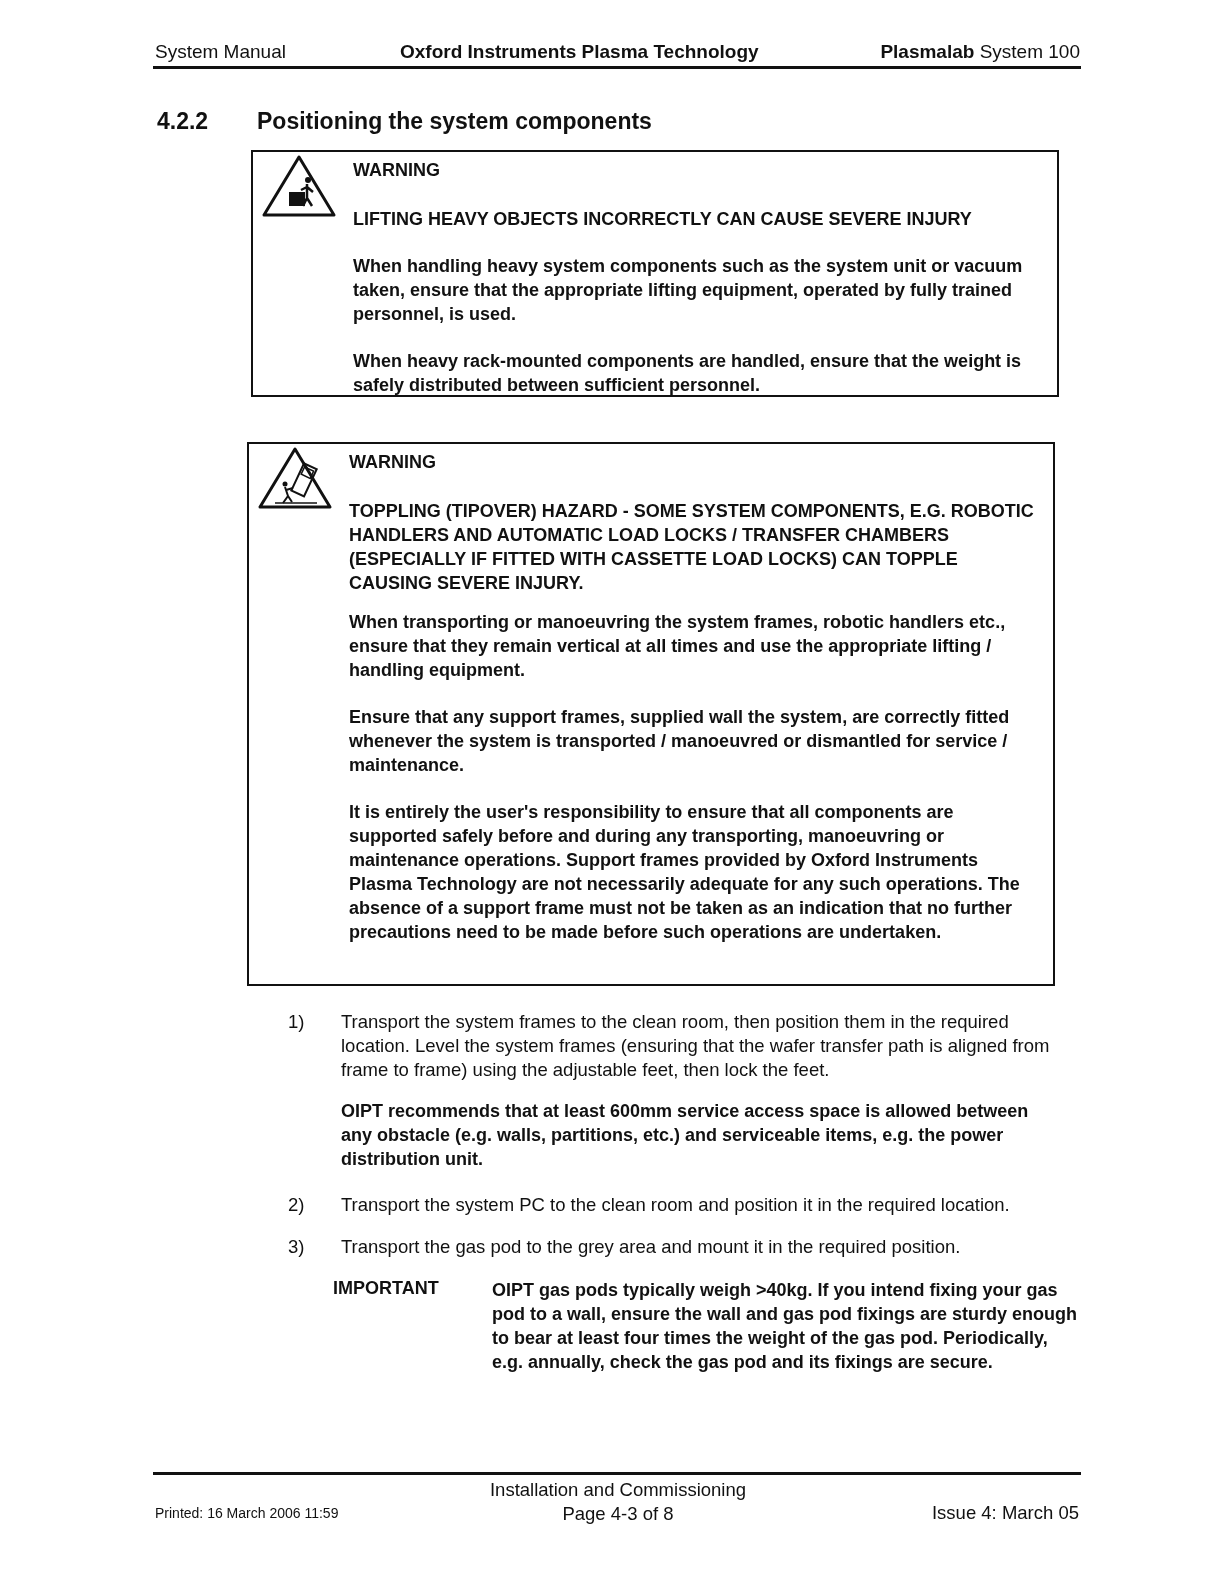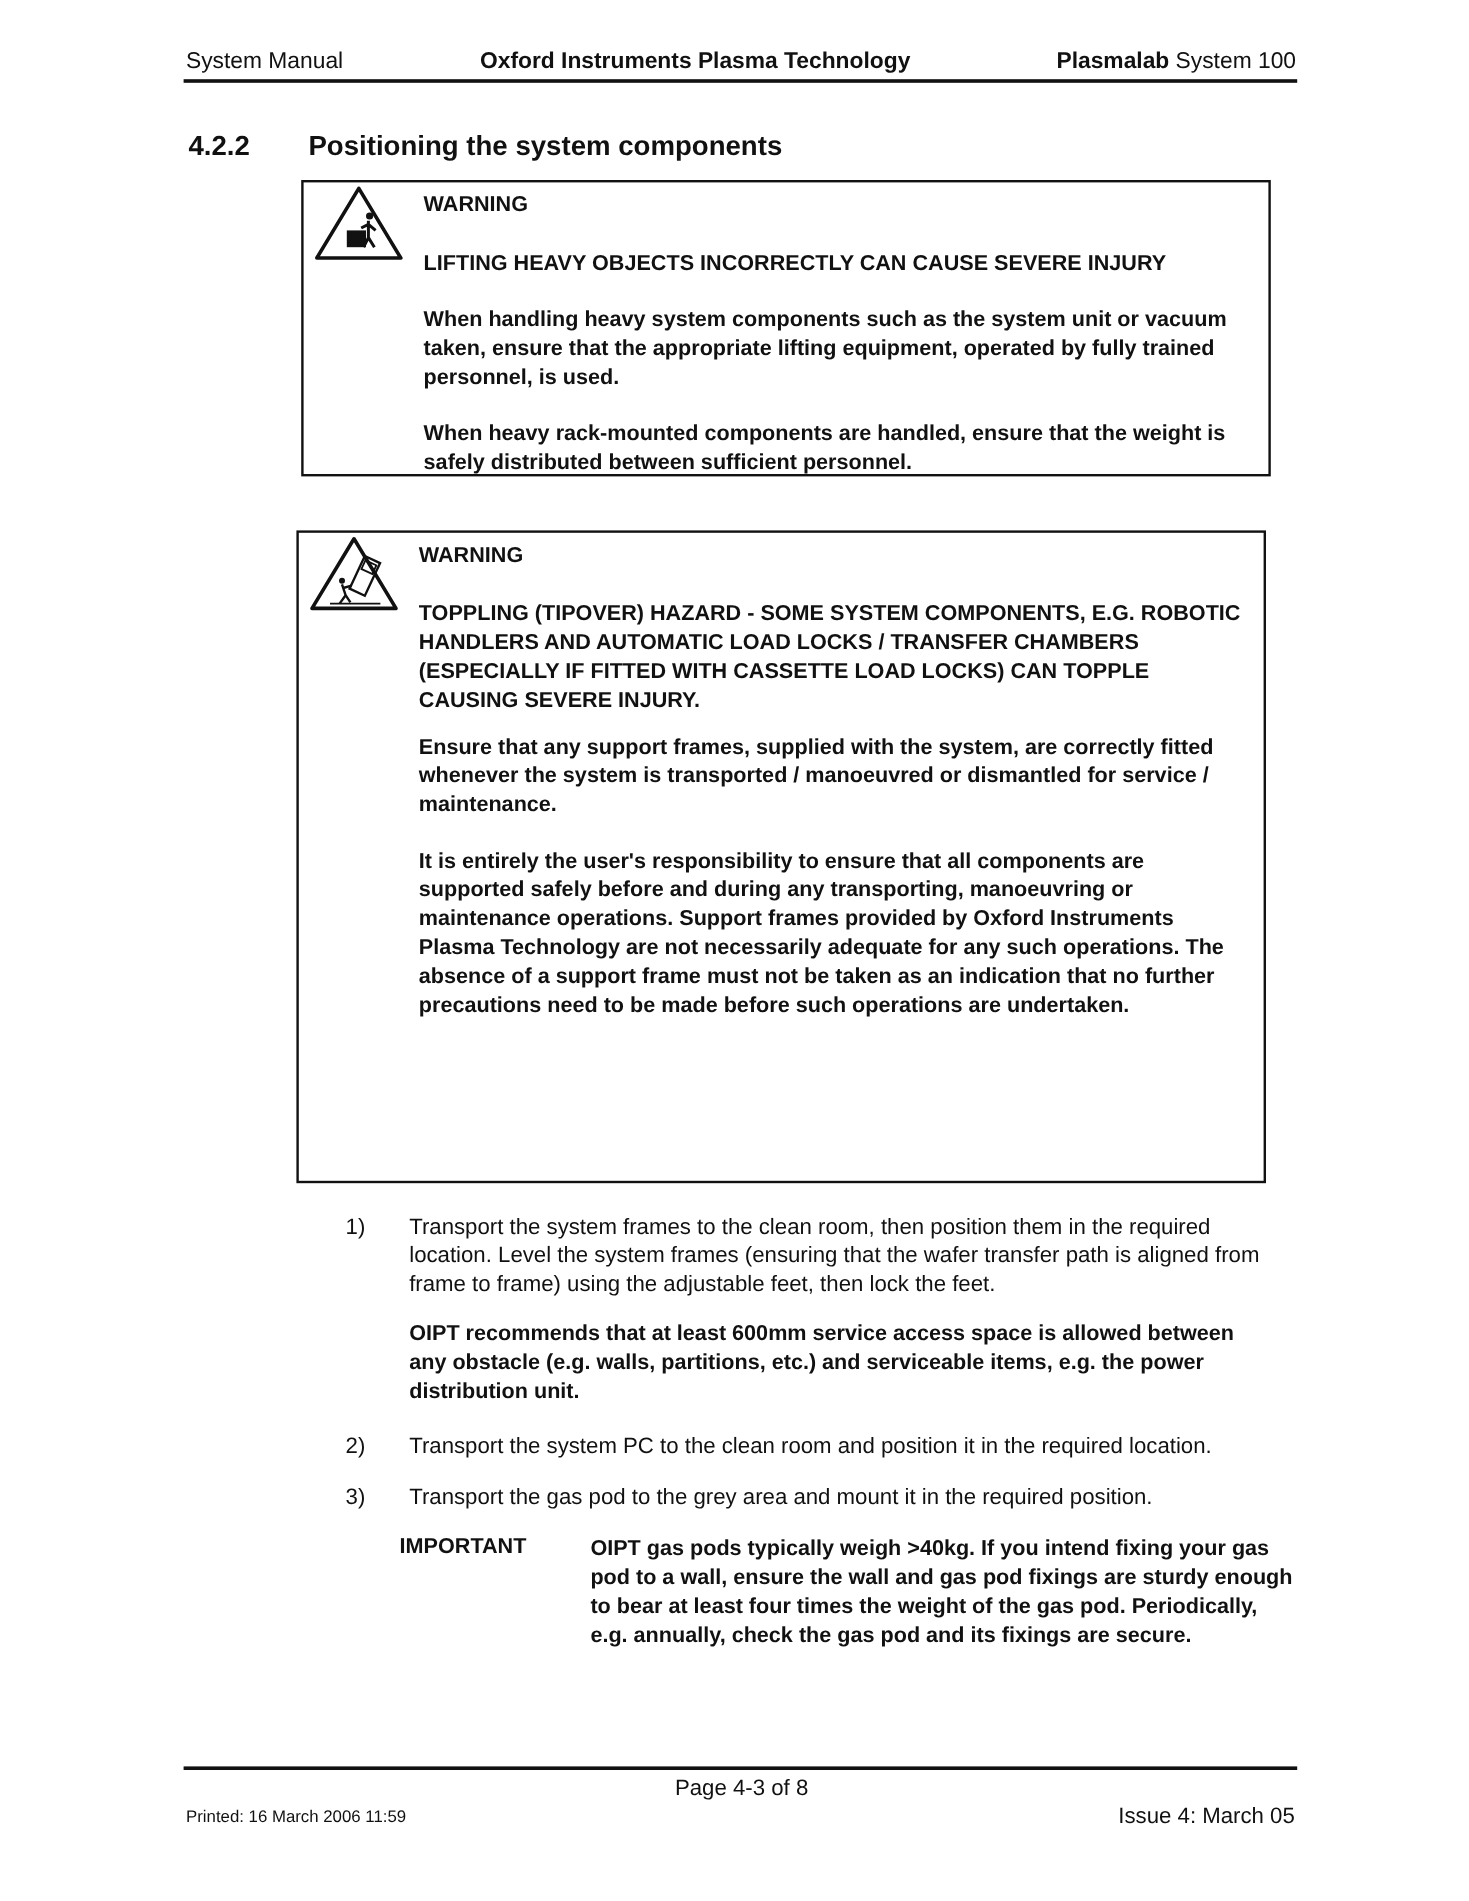--- a/index.html
+++ b/index.html
@@ -66,21 +66,22 @@
       <rect x="38" y="18" width="14" height="30" fill="none" stroke="#111" stroke-width="2"></rect>
       <rect x="40" y="21" width="10" height="8" fill="none" stroke="#111" stroke-width="1.5"></rect>
     </g>
     <circle cx="28" cy="38" r="2.5" fill="#111"></circle>
     <path d="M28,41 L31,50 M31,50 L26,57 M31,50 L35,56 M29,44 L36,42" stroke="#111" stroke-width="2" fill="none"></path>
     <line x1="18" y1="57" x2="60" y2="57" stroke="#111" stroke-width="1.5"></line>
   </svg>
   <div class="warn-text">
     <p class="title">WARNING</p>
     <p style="margin-bottom:15px">TOPPLING (TIPOVER) HAZARD - SOME SYSTEM COMPONENTS, E.G. ROBOTIC HANDLERS AND AUTOMATIC LOAD LOCKS / TRANSFER CHAMBERS (ESPECIALLY IF FITTED WITH CASSETTE LOAD LOCKS) CAN TOPPLE CAUSING SEVERE INJURY.</p>
-    <p>Ensure that any support frames, supplied with the system, are correctly fitted whenever the system is transported / manoeuvred or dismantled for service / maintenance.</p>
+    <p>When transporting or manoeuvring the system frames, robotic handlers etc., ensure that they remain vertical at all times and use the appropriate lifting / handling equipment.</p>
+    <p>Ensure that any support frames, supplied wall the system, are correctly fitted whenever the system is transported / manoeuvred or dismantled for service / maintenance.</p>
     <p>It is entirely the user's responsibility to ensure that all components are supported safely before and during any transporting, manoeuvring or maintenance operations. Support frames provided by Oxford Instruments Plasma Technology are not necessarily adequate for any such operations. The absence of a support frame must not be taken as an indication that no further precautions need to be made before such operations are undertaken.</p>
   </div>
 </div>
 
 <div class="abs item body-text" style="top:1010px;height:72px;">
   <span class="n">1)</span>
   <span class="t">Transport the system frames to the clean room, then position them in the required location. Level the system frames (ensuring that the wafer transfer path is aligned from frame to frame) using the adjustable feet, then lock the feet.</span>
 </div>
 <div class="abs bold-note" style="left:341px;top:1099px;width:700px;">OIPT recommends that at least 600mm service access space is allowed between any obstacle (e.g. walls, partitions, etc.) and serviceable items, e.g. the power distribution unit.</div>
 
@@ -92,16 +93,17 @@
 <div class="abs item body-text" style="top:1235px;height:24px;">
   <span class="n">3)</span>
   <span class="t">Transport the gas pod to the grey area and mount it in the required position.</span>
 </div>
 
 <div class="abs imp-label">IMPORTANT</div>
 <div class="abs imp-text">OIPT gas pods typically weigh &gt;40kg. If you intend fixing your gas pod to a wall, ensure the wall and gas pod fixings are sturdy enough to bear at least four times the weight of the gas pod. Periodically, e.g. annually, check the gas pod and its fixings are secure.</div>
 
 <div class="abs rule-bot"></div>
 <div class="abs ft-center body-text">
+  <div>Installation and Commissioning</div>
   <div>Page 4-3 of 8</div>
 </div>
 <div class="abs ft-left">Printed: 16 March 2006 11:59</div>
 <div class="abs ft-right">Issue 4: March 05</div>
 
 </body></html>

